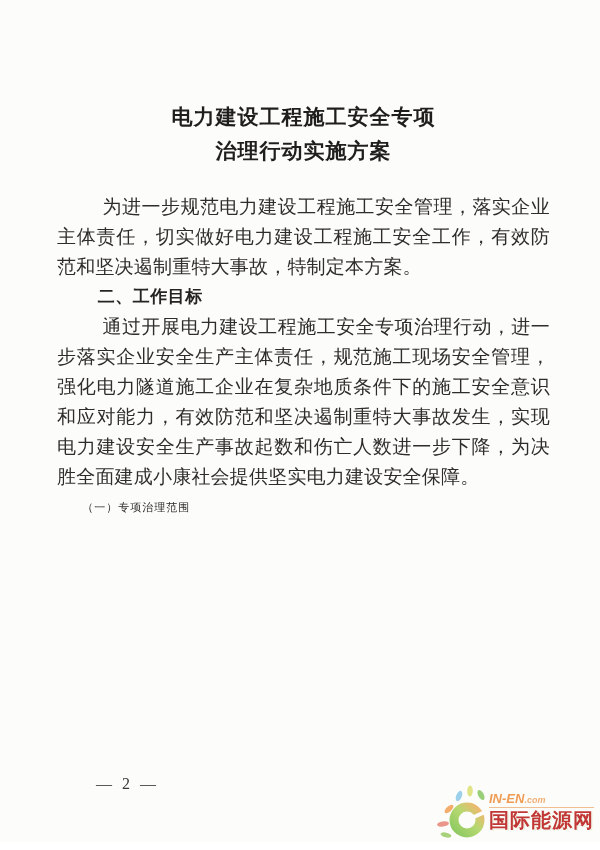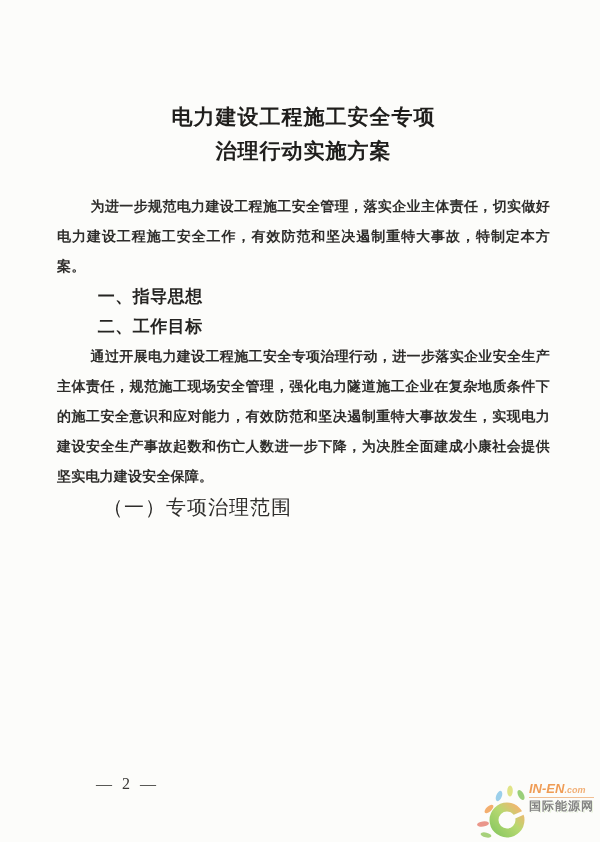--- a/index.html
+++ b/index.html
@@ -29,61 +29,61 @@
     font-size: 21px;
     font-weight: 700;
     line-height: 34px;
     color: #1f1e1c;
     letter-spacing: 1px;
   }
   .doc-title .title-line { display: block; }
 
   p.body-para {
     margin: 0;
-    font-size: 14px;
+    font-size: 19px;
     line-height: 30px;
     text-align: justify;
     text-indent: 2.4em;
     letter-spacing: 0.2px;
-    font-weight: bold;
   }
 
   h2.sec-heading {
     margin: 0;
     padding-left: 2.4em;
     font-family: "Liberation Sans", "DejaVu Sans", sans-serif;
     font-size: 17px;
     font-weight: 700;
     line-height: 30px;
     color: #252422;
     letter-spacing: 0.5px;
   }
 
   p.sub-heading {
     margin: 0;
-    font-size: 20px;
+    font-size: 11px;
     line-height: 30px;
     text-indent: 2.3em;
     letter-spacing: 1px;
   }
 
   .page-number {
     position: absolute;
     left: 96px;
     top: 775px;
     font-size: 16px;
     letter-spacing: 3px;
     color: #3a3937;
   }
 
   .watermark {
     position: absolute;
     right: 6px;
     bottom: 2px;
     display: flex;
+    align-items: center;
     opacity: 0.88;
   }
   .watermark svg { display: block; }
   .wm-text {
     display: flex;
     flex-direction: column;
     margin-left: -8px;
     line-height: 1;
   }
   .wm-site {
@@ -94,42 +94,41 @@
     color: #ee8f3f;
     border-bottom: 1px solid #f0b684;
     padding-bottom: 2px;
     margin-bottom: 2px;
     white-space: nowrap;
   }
   .wm-site .wm-tld { font-size: 9px; font-weight: 700; color: #f0a463; }
   .wm-name {
     font-family: "Liberation Sans", "DejaVu Sans", sans-serif;
     font-weight: 700;
-    font-size: 12px;
-    color: #737373;
+    font-size: 20px;
+    color: #b91c1c;
     text-shadow: 0.5px 0.5px 0 #ffffff, 1px 1px 0 #cfe6b4;
     letter-spacing: 1px;
     white-space: nowrap;
   }
 </style>
 </head>
 <body>
 
 <div class="page">
 
   <div class="content">
 
     <h1 class="doc-title">
       <span class="title-line">电力建设工程施工安全专项</span>
       <span class="title-line">治理行动实施方案</span>
     </h1>
 
     <p class="body-para">为进一步规范电力建设工程施工安全管理，落实企业主体责任，切实做好电力建设工程施工安全工作，有效防范和坚决遏制重特大事故，特制定本方案。</p>
 
-    <h2 class="sec-heading">一、指导思想</h2>
 
     <h2 class="sec-heading">二、工作目标</h2>
     <p class="body-para">通过开展电力建设工程施工安全专项治理行动，进一步落实企业安全生产主体责任，规范施工现场安全管理，强化电力隧道施工企业在复杂地质条件下的施工安全意识和应对能力，有效防范和坚决遏制重特大事故发生，实现电力建设安全生产事故起数和伤亡人数进一步下降，为决胜全面建成小康社会提供坚实电力建设安全保障。</p>
 
     <p class="sub-heading">（一）专项治理范围</p>
 
   </div>
 
   <div class="page-number">— 2 —</div>
 

